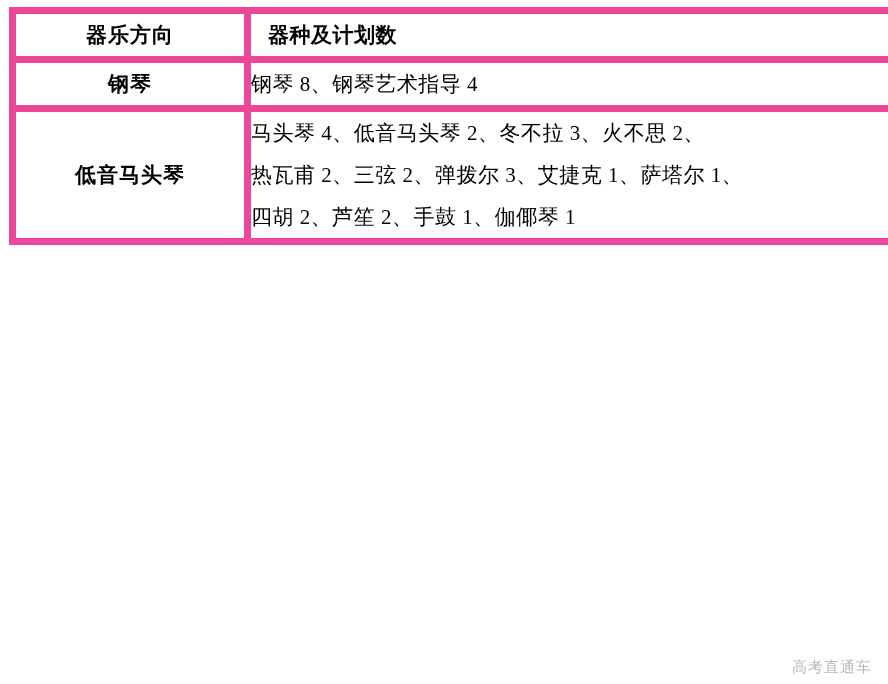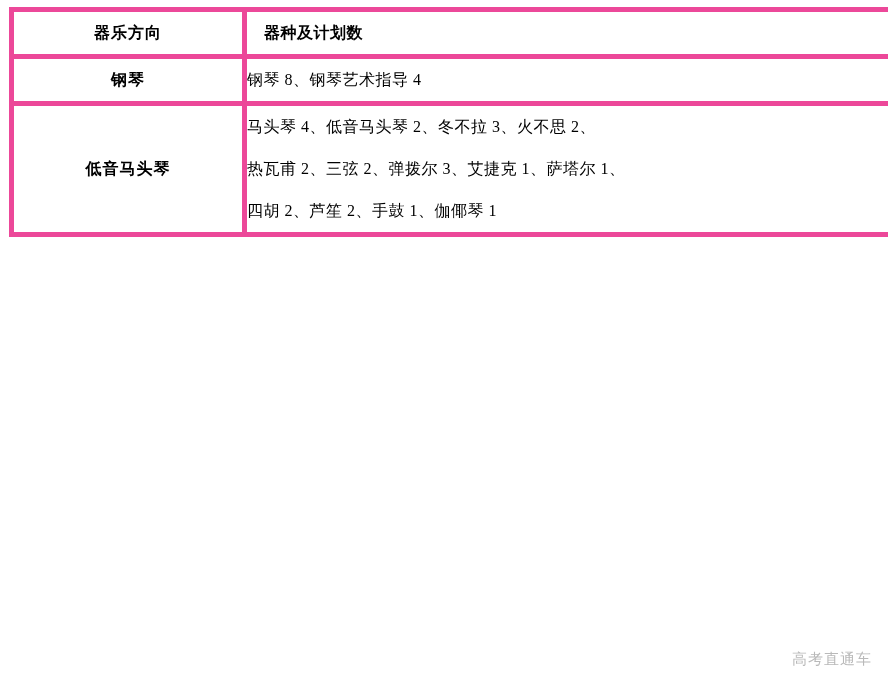--- a/index.html
+++ b/index.html
@@ -21,24 +21,24 @@
     position: relative;
     box-sizing: border-box;
   }
   table.instrument-table {
     border-collapse: collapse;
     table-layout: fixed;
     width: 866px;
     margin: 7px 0 0 9px;
   }
   table.instrument-table td {
-    border: 5px solid #ec4899;
+    border: 7px solid #ec4899;
     padding: 0;
     vertical-align: middle;
-    font-size: 16px;
+    font-size: 21px;
     line-height: 42px;
   }
   td.col-direction {
     width: 228px;
     text-align: center;
     font-weight: bold;
     letter-spacing: 1px;
   }
   td.col-detail {
     width: 636px;
@@ -61,21 +61,21 @@
     display: block;
     white-space: nowrap;
   }
   .pad-cell {
     padding-top: 13px;
     padding-bottom: 13px;
   }
   .watermark {
     position: absolute;
     right: 16px;
-    bottom: 22px;
+    bottom: 14px;
     font-size: 15px;
     color: #b9b9b9;
     font-family: "Liberation Sans", sans-serif;
     letter-spacing: 1px;
     user-select: none;
   }
 </style>
 </head>
 <body>
 

